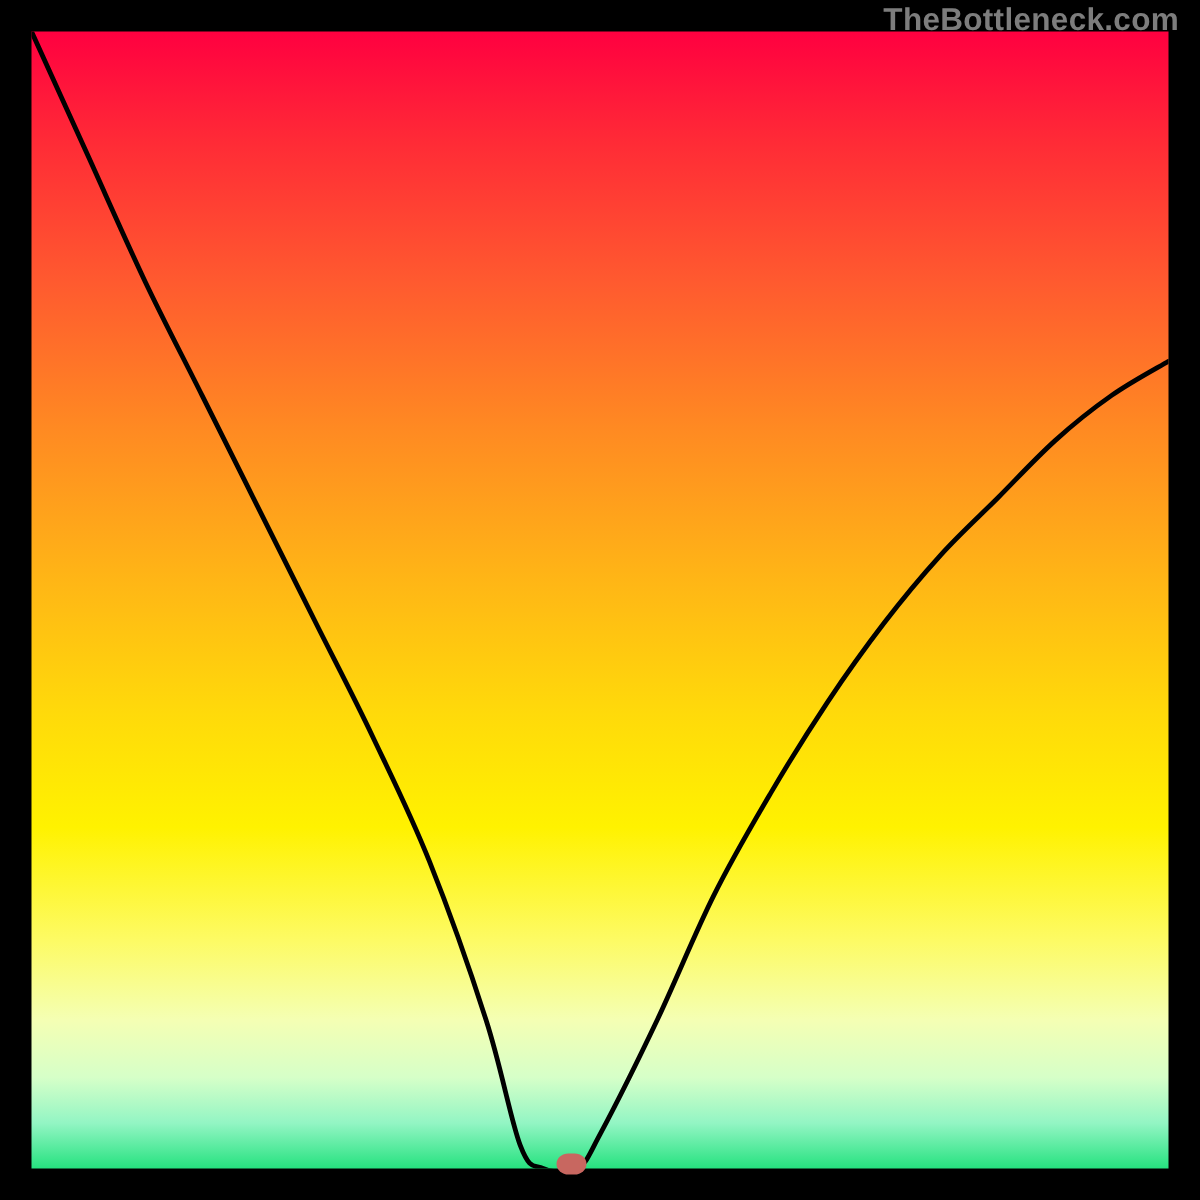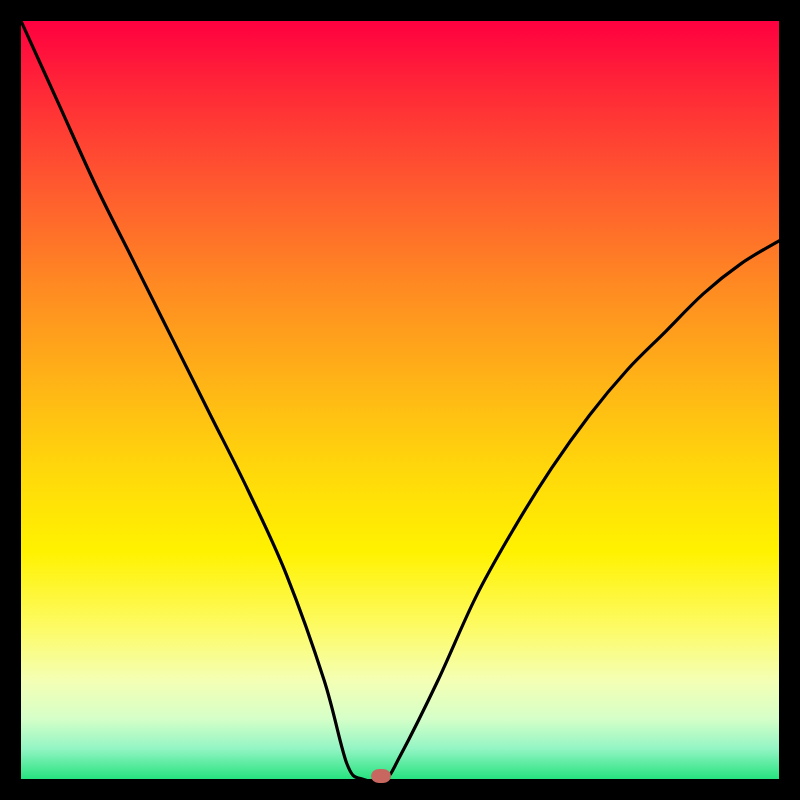--- a/index.html
+++ b/index.html
@@ -65,20 +65,21 @@
     border-radius: 8px / 7px;
     z-index: 3;
     transform: translate(-50%, -50%);
   }
 </style>
 </head>
 <body>
 
 <div class="frame">
 
+  <div class="watermark">TheBottleneck.com</div>
 
   <div class="plot"></div>
 
   <svg class="curve" viewBox="0 0 758 758" preserveAspectRatio="none">
     <path fill="none" stroke="#000" stroke-width="3.2" stroke-linecap="round" d="M 0.0 0.0 C 6.3 13.9, 25.3 55.6, 37.9 83.4 C 50.5 111.2, 63.2 140.2, 75.8 166.8 C 88.4 193.3, 101.1 217.3, 113.7 242.6 C 126.3 267.8, 139.0 293.1, 151.6 318.4 C 164.2 343.6, 176.9 368.9, 189.5 394.2 C 202.1 419.4, 214.8 443.4, 227.4 470.0 C 240.0 496.5, 252.7 521.8, 265.3 553.3 C 277.9 584.9, 293.1 627.9, 303.2 659.5 C 313.3 691.0, 319.6 726.4, 325.9 742.8 C 332.3 759.3, 334.8 755.5, 341.1 758.0 C 347.4 760.5, 357.5 761.8, 363.8 758.0 C 370.2 754.2, 370.2 751.7, 379.0 735.3 C 387.8 718.8, 404.3 686.0, 416.9 659.5 C 429.5 632.9, 442.2 601.3, 454.8 576.1 C 467.4 550.8, 480.1 529.3, 492.7 507.9 C 505.3 486.4, 518.0 466.2, 530.6 447.2 C 543.2 428.3, 555.9 410.6, 568.5 394.2 C 581.1 377.7, 593.8 362.6, 606.4 348.7 C 619.0 334.8, 631.7 323.4, 644.3 310.8 C 656.9 298.1, 669.6 284.3, 682.2 272.9 C 694.8 261.5, 707.5 251.4, 720.1 242.6 C 732.7 233.7, 751.7 223.6, 758.0 219.8"></path>
   </svg>
 
   <div class="marker" style="left: 381.05px; top: 776px;"></div>
 
 </div>

